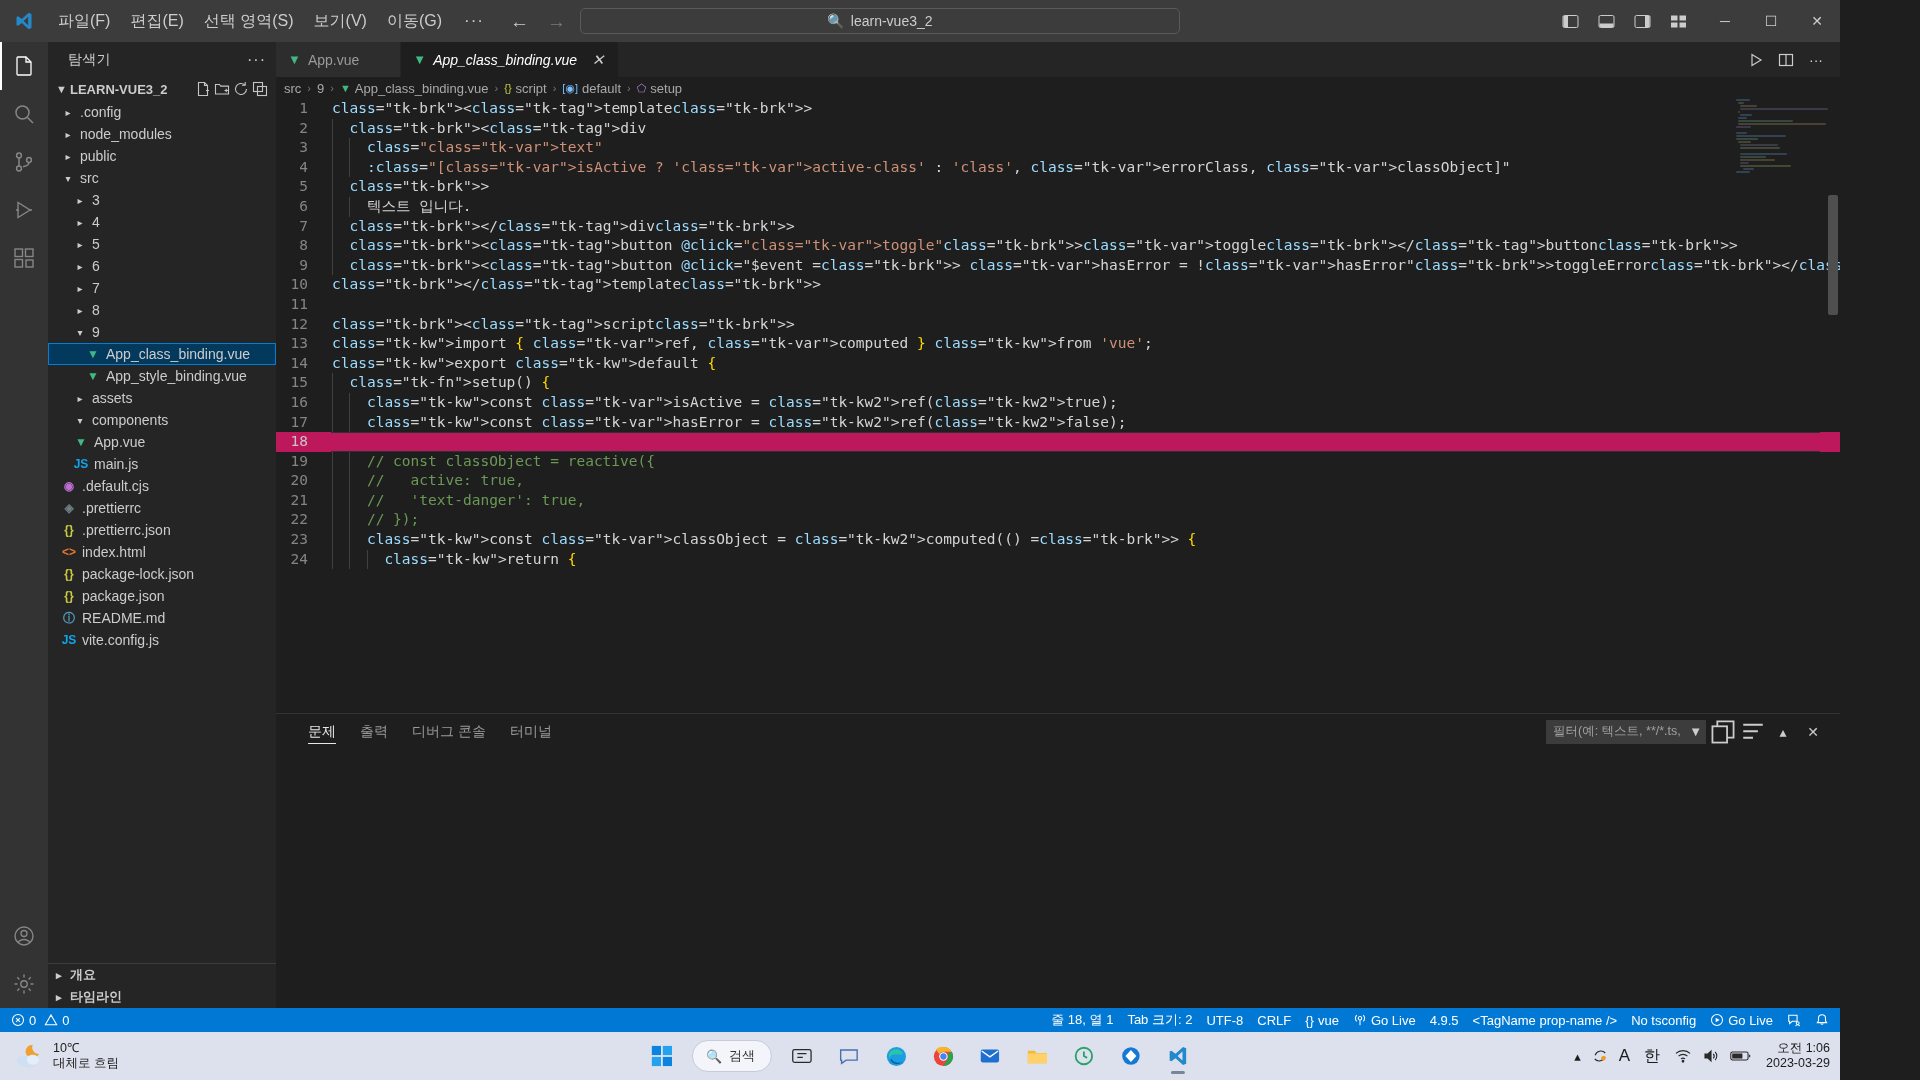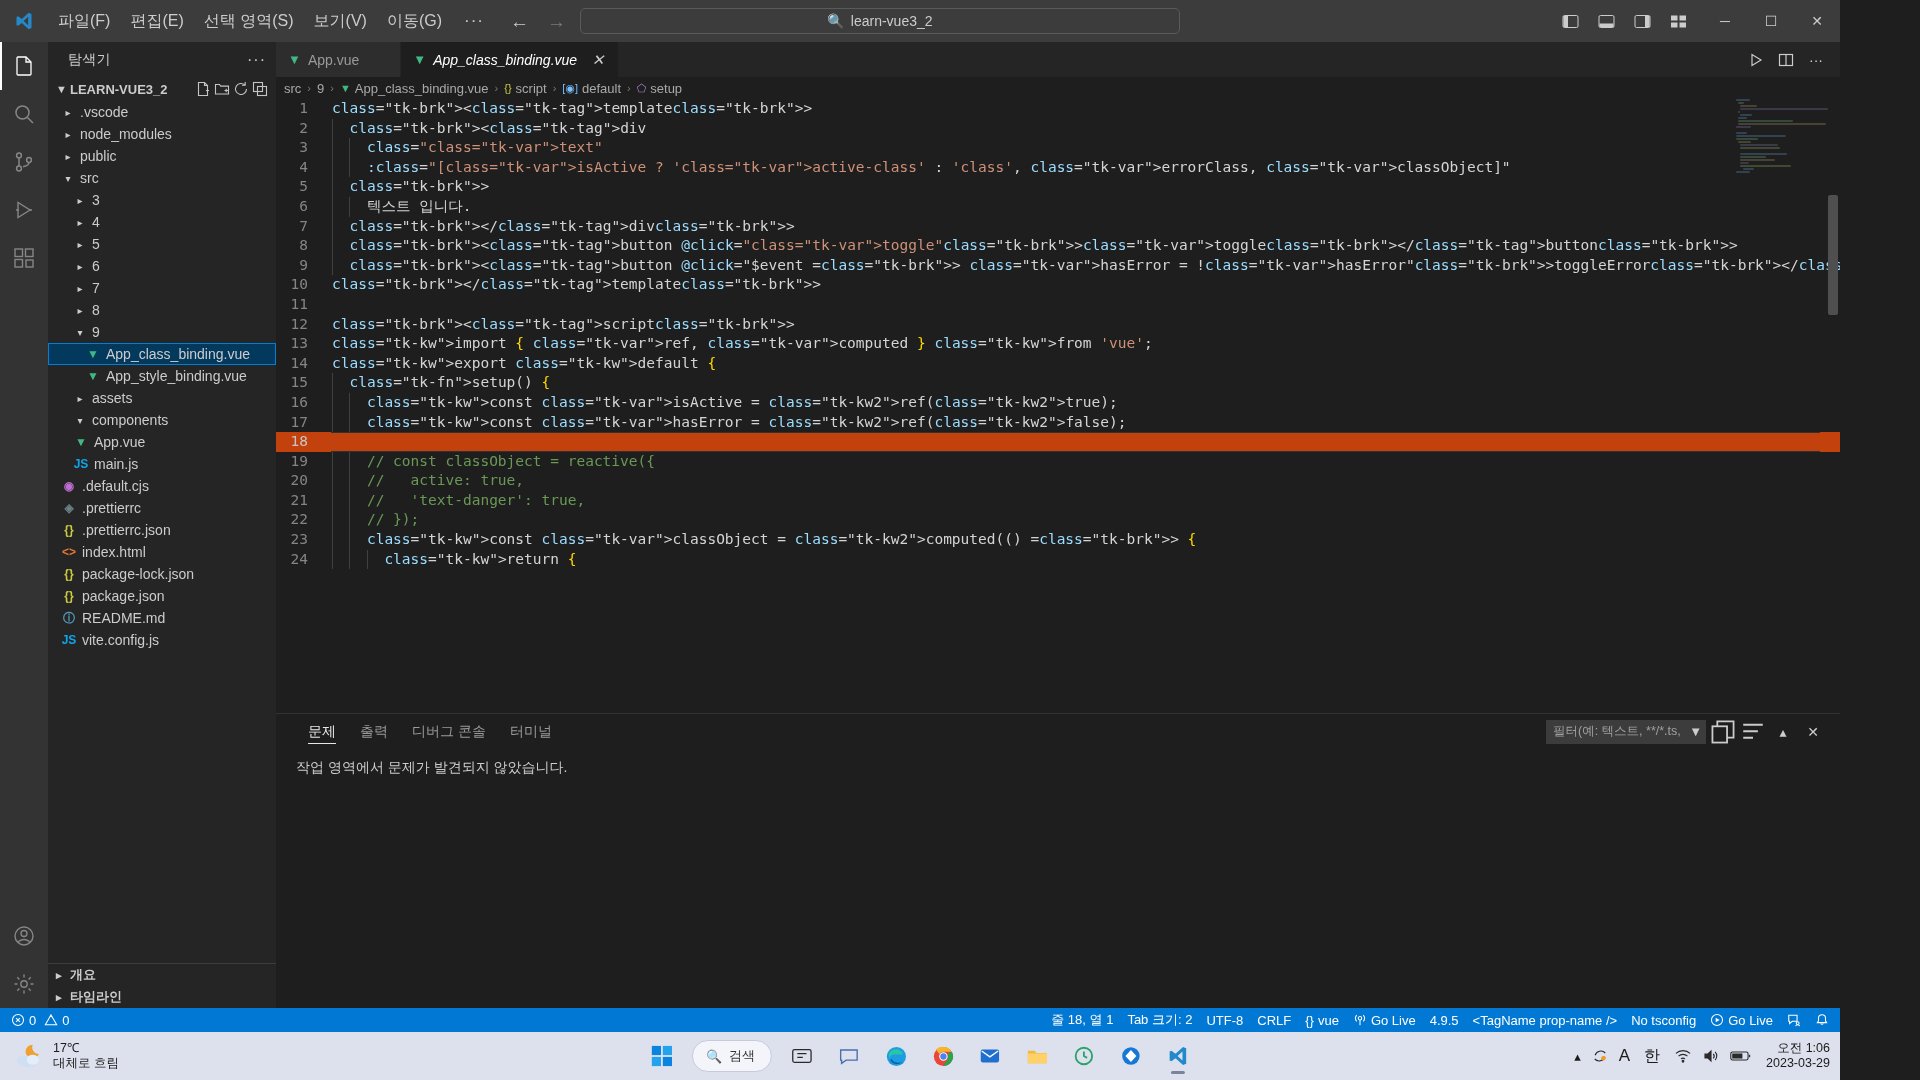--- a/index.html
+++ b/index.html
@@ -127,21 +127,21 @@
   .bc-item { display: flex; align-items: center; gap: 4px; }
   .bc-sep { color: #7a7a7a; font-size: 11px; padding: 0 2px; }
   .bc-ico { font-size: 11px; }
 
   .editorwrap { flex: 1; position: relative; overflow: hidden; background: #1e1e1e; }
   .code {
     font-family: "DejaVu Sans Mono", "Liberation Mono", monospace;
     font-size: 14.5px; line-height: 19.6px; white-space: pre;
   }
   .cline { height: 19.6px; display: flex; align-items: center; position: relative; }
-  .cline.active { background: #c2410c; }
+  .cline.active { background: #be185d; }
   .cline.active::before,
   .cline.active::after {
     content:""; position:absolute; left:55px; right:20px; height:1px; background:#303030;
   }
   .cline.active::before { top: 0; }
   .cline.active::after { bottom: 0; }
   .lnum {
     width: 48px; text-align: right; padding-right: 16px; color: #858585; flex: 0 0 48px;
     font-size: 14.5px; user-select: none;
   }
@@ -367,21 +367,21 @@
           <svg viewBox="0 0 16 16" stroke-width="1.1">
               <rect x="1.5" y="1.5" width="9" height="9"></rect>
               <rect x="5.5" y="5.5" width="9" height="9"></rect>
             </svg>
         </span>
       </div>
 
       <div class="tree" id="tree-root">
           <div class="row" style="padding-left: 12px;">
             <span class="arrow">▸</span>
-            <span class="nm">.vscode</span>
+            <span class="nm">.config</span>
           </div>
           <div class="row" style="padding-left: 12px;">
             <span class="arrow">▸</span>
             <span class="nm">node_modules</span>
           </div>
           <div class="row" style="padding-left: 12px;">
             <span class="arrow">▸</span>
             <span class="nm">public</span>
           </div>
           <div class="row" style="padding-left: 12px;">
@@ -723,23 +723,20 @@
             </div>
             <div class="pbtn">
               <svg viewBox="0 0 16 16" fill="none" stroke="#cccccc" stroke-width="1.2">
                   <path d="M2 3.5h12M2 7.5h9M2 11.5h6"></path>
                 </svg>
             </div>
             <div class="pbtn">▴</div>
             <div class="pbtn">✕</div>
           </div>
         </div>
-        <div class="panel-body">
-          <div>작업 영역에서 문제가 발견되지 않았습니다.</div>
-        </div>
       </div>
 
     </div>
   </div>
 
   <div class="statusbar">
     <div class="sb-left">
       <div class="st">
         <svg viewBox="0 0 16 16" fill="none" stroke="#ffffff" stroke-width="1.2">
             <circle cx="8" cy="8" r="6.3"></circle>
@@ -798,21 +795,21 @@
     <div class="weather">
       <div class="wicon">
         <svg viewBox="0 0 32 32">
           <path d="M20 4a7 7 0 0 0 6.5 9.8A7.3 7.3 0 1 1 20 4z" fill="#f0a030"></path>
           <ellipse cx="15" cy="22" rx="10" ry="6.2" fill="#cfe0f3"></ellipse>
           <ellipse cx="9" cy="21" rx="6" ry="5" fill="#cfe0f3"></ellipse>
           <ellipse cx="20" cy="20" rx="6.5" ry="5.4" fill="#e4eefb"></ellipse>
         </svg>
       </div>
       <div class="wtxt">
-        <div>17℃</div>
+        <div>10℃</div>
         <div>대체로 흐림</div>
       </div>
     </div>
 
     <div class="tb-center">
       <div class="tbicon">
         <svg viewBox="0 0 24 24" width="22" height="22">
           <rect x="1" y="1" width="10" height="10" fill="#0a84e0"></rect>
             <rect x="13" y="1" width="10" height="10" fill="#23a2f0"></rect>
           <rect x="1" y="13" width="10" height="10" fill="#23a2f0"></rect>

